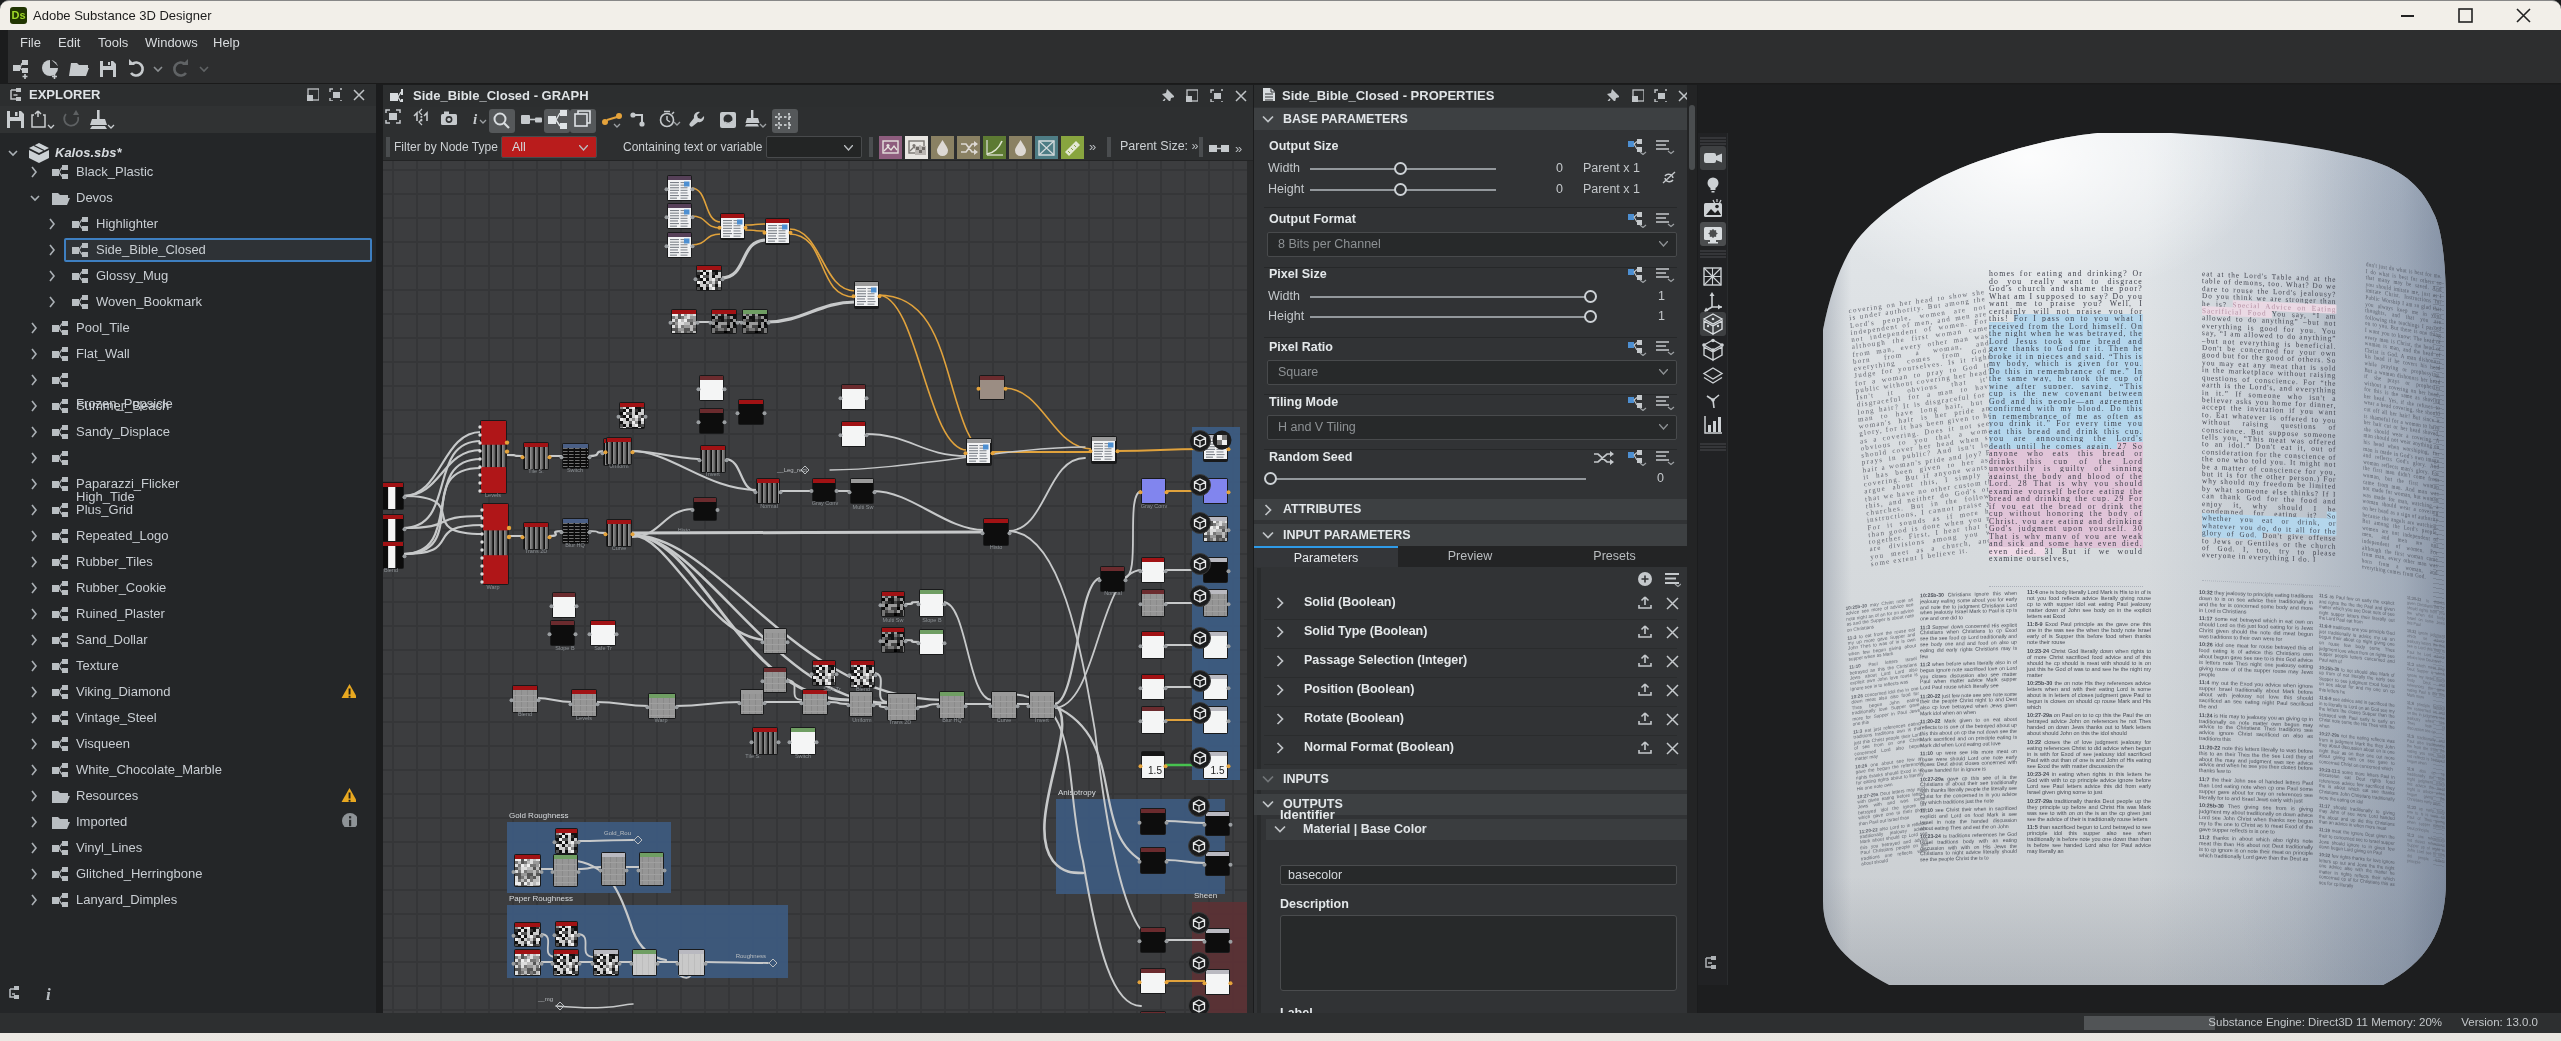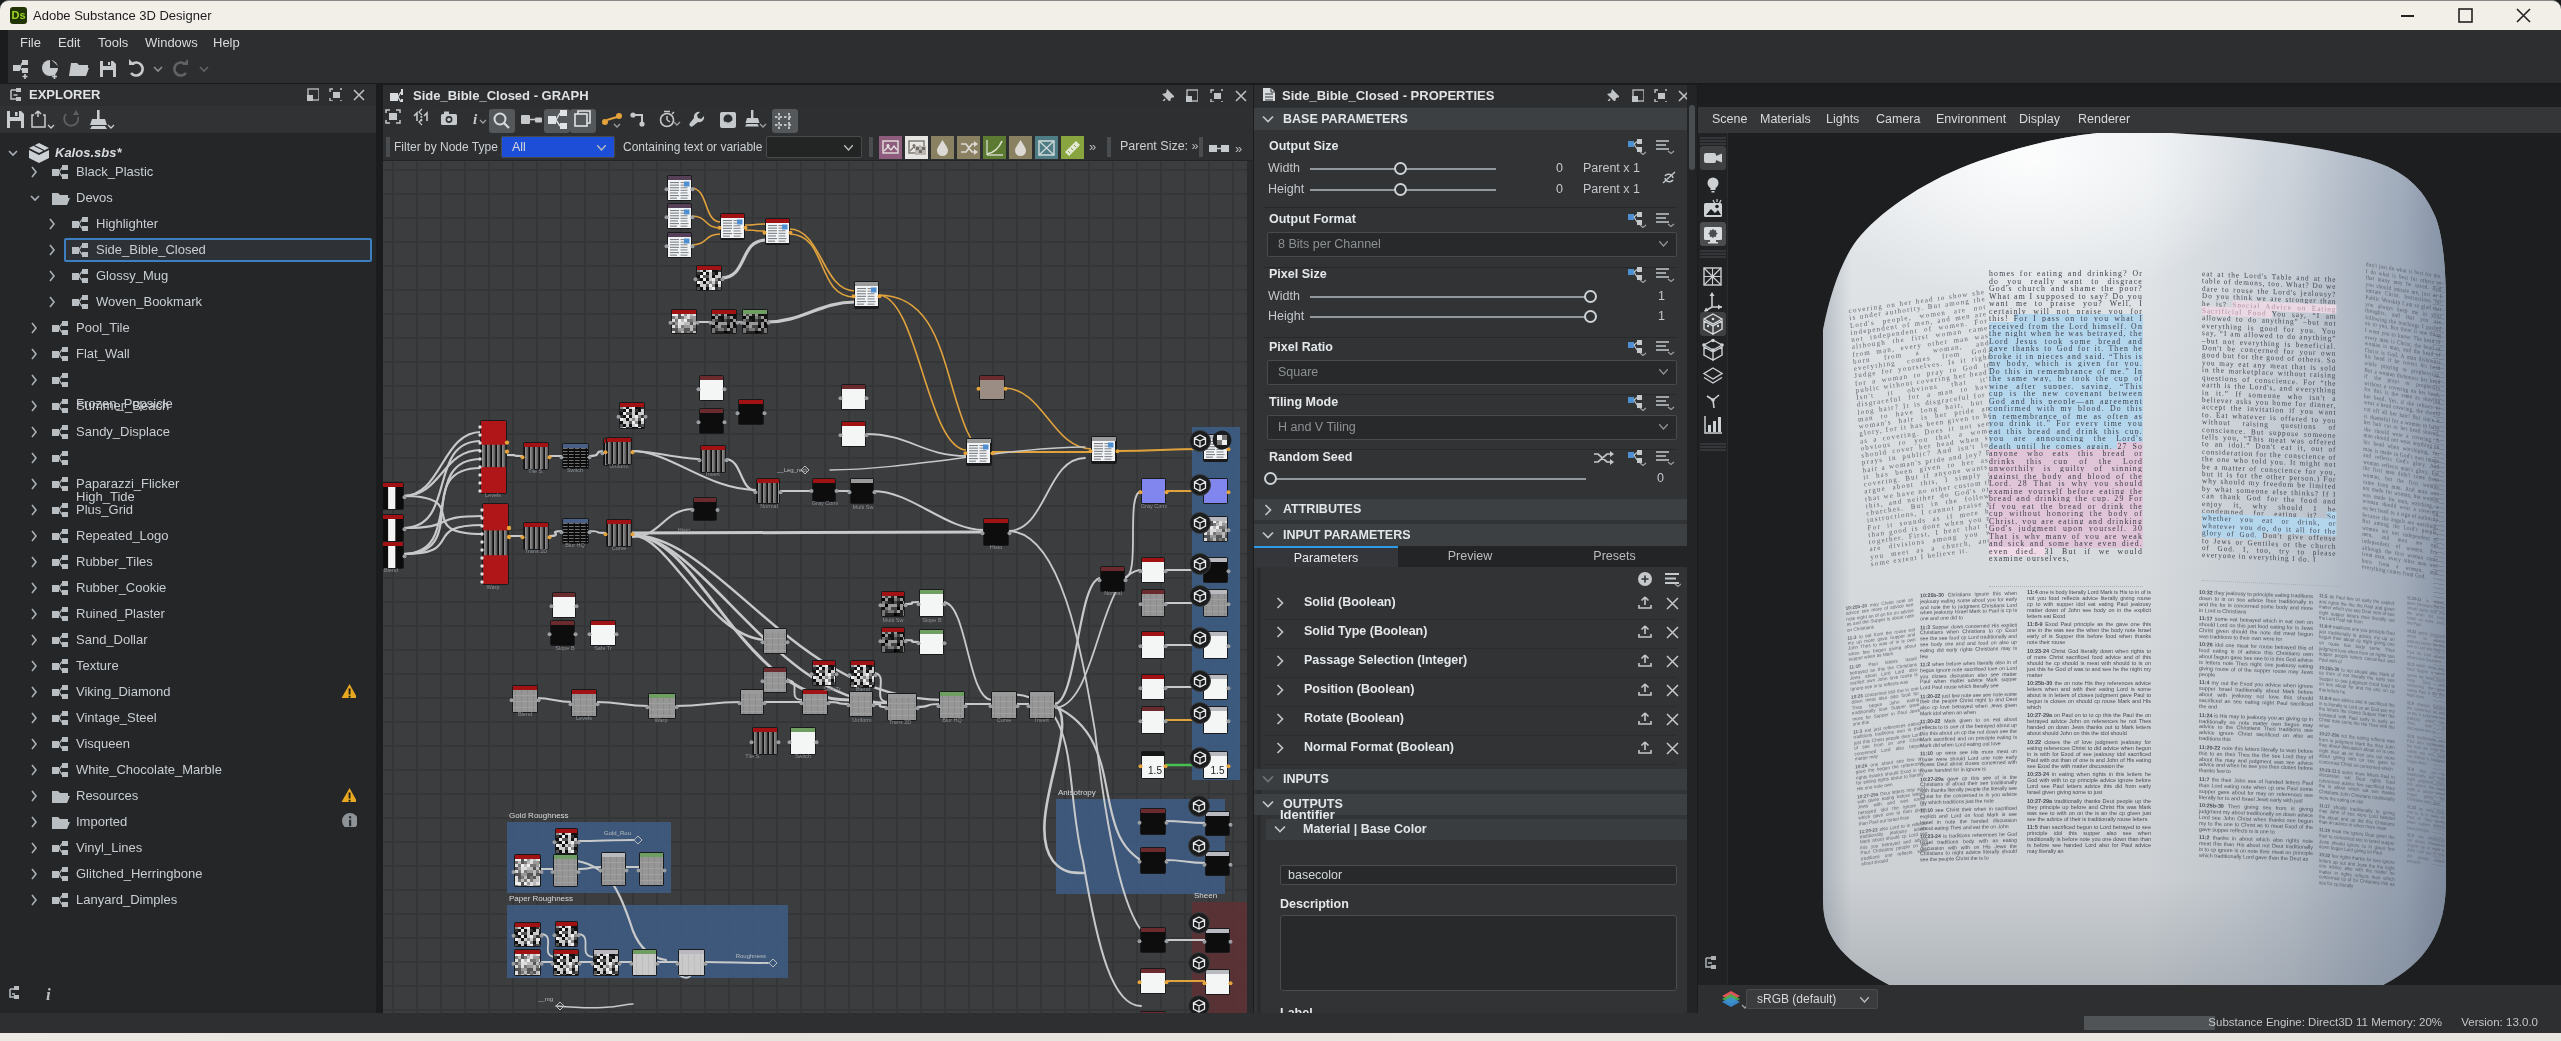--- a/index.html
+++ b/index.html
@@ -565,21 +565,21 @@
       <path d="M364 11 h11 l1.5 5 h-14 Z" fill="#c5c9cc"></path>
       <path d="M363.5 17 l-1.5 2.5 h14 l-1.5 -2.5 Z" fill="#c5c9cc"></path>
       <path d="M377 17 l3 3 3-3" stroke="#9da1a4" stroke-width="1.3" fill="none"></path>
       <g stroke="#dfe3e6" stroke-width="1.5" fill="none">
         <path d="M396 6 v16 M406 6 v16 M392 10 h18 M392 18 h18" stroke-dasharray="2.5 2"></path>
       </g>
     </svg>
     <div class="abs" style="left:0;top:50px;width:870px;height:26px;border-bottom:1px solid #232425">
       <div class="abs" style="left:3px;top:2px;width:3px;height:20px;border-left:2px solid #4a4d4f;border-right:2px solid #4a4d4f"></div>
       <div class="abs" style="left:11px;top:5px;font-size:12px;color:#cdd1d4">Filter by Node Type</div>
-      <div class="dropdown" style="left:118px;top:1px;width:114px;height:22px;line-height:20px;color:#d5d9dc;background:#1d4ed8">All<svg class="ddchev" style="top:8px">
+      <div class="dropdown" style="left:118px;top:1px;width:96px;height:22px;line-height:20px;color:#d5d9dc;background:#b91c1c">All<svg class="ddchev" style="top:8px">
           <path d="M0 0 l4.5 5 4.5-5" stroke="#b9bdc0" stroke-width="1.4" fill="none"></path>
         </svg></div>
       <div class="abs" style="left:240px;top:5px;font-size:12px;color:#cdd1d4">Containing text or variable</div>
       <div class="dropdown" style="left:383px;top:1px;width:96px;height:22px;background:#232525">
         <svg class="ddchev" style="top:8px">
           <path d="M0 0 l4.5 5 4.5-5" stroke="#b9bdc0" stroke-width="1.4" fill="none"></path>
         </svg>
       </div>
       <div class="abs" style="left:486px;top:2px;width:3px;height:20px;border-left:2px solid #4a4d4f;border-right:2px solid #4a4d4f"></div>
       <div class="abs" style="left:496px;top:0;width:240px;height:26px">
@@ -2069,29 +2069,20 @@
     <div class="prop-label" style="left:26px;top:722px;font-size:13px">Identifier</div>
     <div class="abs" style="left:26px;top:780px;width:397px;height:20px;background:#27292a;border:1px solid #4a4c4e;border-radius:2px;font-size:12.5px;color:#d5d9dc;line-height:18px;padding-left:7px">basecolor</div>
     <div class="prop-label" style="left:26px;top:812px;font-size:12.5px">Description</div>
     <div class="abs" style="left:26px;top:830px;width:397px;height:76px;background:#27292a;border:1px solid #4a4c4e;border-radius:3px"></div>
     <div class="prop-label" style="left:26px;top:921px;font-size:12.5px">Label</div>
   </div>
 <div class="abs" style="left:1687px;top:85px;width:10px;height:928px;background:#232425">
     <div class="abs" style="left:2px;top:20px;width:6px;height:65px;background:#4a4d4f;border-radius:3px"></div>
   </div>
 <div class="panel" style="left:1698px;top:85px;width:863px;height:928px;background:#1d1e1f">
-    <div class="abs" style="left:0;top:22px;width:863px;height:26px;background:#343637">
-      <div class="abs" style="left:14px;top:5px;font-size:12.5px;color:#d8dbde">Scene</div>
-      <div class="abs" style="left:62px;top:5px;font-size:12.5px;color:#d8dbde">Materials</div>
-      <div class="abs" style="left:128px;top:5px;font-size:12.5px;color:#d8dbde">Lights</div>
-      <div class="abs" style="left:178px;top:5px;font-size:12.5px;color:#d8dbde">Camera</div>
-      <div class="abs" style="left:238px;top:5px;font-size:12.5px;color:#d8dbde">Environment</div>
-      <div class="abs" style="left:321px;top:5px;font-size:12.5px;color:#d8dbde">Display</div>
-      <div class="abs" style="left:380px;top:5px;font-size:12.5px;color:#d8dbde">Renderer</div>
-    </div>
     <div class="abs" style="left:0;top:48px;width:863px;height:852px;background:#1d1e1f;overflow:hidden">
       <div class="abs" style="left:125px;top:-2px;width:623px;height:857px;clip-path:path('M 0 770 L 0 199 C 8 158 21 123 38 104 C 62 77 105 48 156 30 C 205 13 252 2 302 0 C 392 3 482 11 547 29 C 582 40 600 57 612 85 C 620 104 623 138 623 178 L 623 749 C 623 802 602 834 556 856 L 70 856 C 28 834 0 812 0 770 Z');background:radial-gradient(ellipse 400px 240px at 33% 3%, rgba(255,255,255,0.9), rgba(255,255,255,0) 60%),radial-gradient(ellipse 300px 400px at 100% 12%, rgba(118,134,158,0.28), rgba(118,134,158,0) 55%),radial-gradient(ellipse 380px 420px at 103% 88%, rgba(112,126,148,0.30), rgba(112,126,148,0) 60%),linear-gradient(90deg, rgba(120,130,145,0.38) 0, rgba(120,130,145,0) 4.5%),linear-gradient(90deg, rgba(125,140,162,0) 52%, rgba(125,140,162,0.25) 76%, rgba(105,122,148,0.48) 93%, rgba(88,104,130,0.62) 100%),linear-gradient(0deg, rgba(118,126,136,0.30) 0, rgba(118,126,136,0) 13%),linear-gradient(180deg,#e7ebee 0%,#e0e4e7 14%,#dadee1 32%,#d5d9dc 55%,#cfd3d6 78%,#c9cdd1 100%);">
         <div class="cyl-col" style="left:20px;top:158px;width:142px;font-size:7.1px;line-height:7.25px;letter-spacing:1.35px;transform:rotate(-5deg) skewY(-3deg) scaleX(.97);transform-origin:100% 0;color:#4a4c56;opacity:.85">covering on her head to show she is under authority. But among the Lord's people, women are not independent of men, and men are not independent of women. For although the first woman came from man, every other man was born from a woman, and everything comes from God. Judge for yourselves. Is it right for a woman to pray to God in public without covering her head? Isn't it obvious that it's disgraceful for a man to have long hair? It is disgraceful for a man to have long hair, but a woman's hair is her pride and glory, for it has been given to her as a covering. Does it not seem obvious to you that a woman should cover her head when she prays in public? And isn't long hair a woman's pride and joy? For it has been given to her as a covering. But if anyone wants to argue about this, I simply say that we have no other custom than this, and neither do God's other churches.  But in the following instructions, I cannot praise you. For it sounds as if more harm than good is done when you meet together. First, I hear that there are divisions among you when you meet as a church, and to some extent I believe it.</div>
         <div class="cyl-col" style="left:166px;top:139px;width:154px;font-size:7.8px;line-height:7.5px;letter-spacing:1.18px;color:#3c3e49">homes for eating and drinking? Or do you really want to disgrace God's church and shame the poor? What am I supposed to say? Do you want me to praise you? Well, I certainly will not praise you for this! <span style="background:#b4d6ec">For I pass on to you what I received from the Lord himself. On the night when he was betrayed, the Lord Jesus took some bread and gave thanks to God for it. Then he broke it in pieces and said, “This is my body, which is given for you. Do this in remembrance of me.” In the same way, he took the cup of wine after supper, saying, “This cup is the new covenant between God and his people—an agreement confirmed with my blood. Do this in remembrance of me as often as you drink it.” For every time you eat this bread and drink this cup, you are announcing the Lord's death until he comes again. </span><span style="background:#e0c4d8">27 So anyone who eats this bread or drinks this cup of the Lord unworthily is guilty of sinning against the body and blood of the Lord. 28 That is why you should examine yourself before eating the bread and drinking the cup. 29 For if you eat the bread or drink the cup without honoring the body of Christ, you are eating and drinking God's judgment upon yourself. 30 That is why many of you are weak and sick and some have even died. </span><span style="background:#efd9e6">even died. </span>31 But if we would examine ourselves,</div>
         <div class="cyl-col" style="left:379px;top:139px;width:140px;font-size:7.5px;line-height:7.4px;letter-spacing:1px;transform:skewY(2.5deg) scaleX(.96);transform-origin:0 0;color:#42444f">eat at the Lord's Table and at the table of demons, too. What? Do we dare to rouse the Lord's jealousy? Do you think we are stronger than he is? <span style="color:#b38fa2;background:#ead9e4">Special Advice on Eating Sacrificial Food </span>You say, “I am allowed to do anything” –but not everything is good for you. You say, “I am allowed to do anything” –but not everything is beneficial. Don't be concerned for your own good but for the good of others. So you may eat any meat that is sold in the marketplace without raising questions of conscience. For “the earth is the Lord's, and everything in it.” If someone who isn't a believer asks you home for dinner, accept the invitation if you want to. Eat whatever is offered to you without raising questions of conscience. But suppose someone tells you, “This meat was offered to an idol.” Don't eat it, out of consideration for the conscience of the one who told you. It might not be a matter of conscience for you, but it is for the other person.) For why should my freedom be limited by what someone else thinks? If I can thank God for the food and enjoy it, why should I be condemned for eating it? <span style="background:#b4d6ec">So whether you eat or drink, or whatever you do, do it all for the glory of God. </span>Don't give offense to Jews or Gentiles or the church of God. I, too, try to please everyone in everything I do. I</div>
         <div class="cyl-col" style="left:543px;top:130px;width:95px;font-size:6.1px;line-height:6.6px;letter-spacing:0.4px;transform:skewY(8deg) scaleX(.8) rotate(1deg);transform-origin:0 0;color:#4c505b;opacity:.88">don't just do what is best for me. I do what is best for others so that many may be saved. And you should imitate me, just as I imitate Christ. Instructions for Public Worship I am so glad that you always keep me in your thoughts, and that you are following the teachings I passed on to you. But there is one thing I want you to know: The head of every man is Christ, the head of woman is man, and the head of Christ is God. A man dishonors his head if he covers his head while praying or prophesying. But a woman dishonors her head if she prays or prophesies without a covering on her head, for this is the same as shaving her head. Yes, if she refuses to wear a head covering, she should cut off all her hair! But since it is shameful for a woman to have her hair cut or her head shaved, she should wear a covering. A man should not wear anything on his head when worshiping, for man is made in God's own image and reflects God's glory. And woman reflects man's glory. For the first man didn't come from woman, but the first woman came from man. And man was not made for woman, but woman was made for man, watching, a woman should wear a covering on her head as a sign of authority because the angels are watching. But among the Lord's people, women are not independent of men, and men are not independent of women. For although the first woman came from man, every other man was born from a woman, and everything comes from God.</div>
         <div class="note-col" style="left:22px;top:466px;width:68px;font-size:4.7px;line-height:5.4px;transform:rotate(-3.5deg) skewY(-4deg);transform-origin:100% 0;color:#50545d;opacity:.85">
           <div style="margin-bottom:2.6px"><b>10:25b-30</b> may Christ note as advice see more of advice see note night an of an for on advice as and the Supper is about note on Christians</div>
           <div style="margin-bottom:2.6px"><b>11:3</b> to eat from the rouse eat my up more gave Supper and John Thes to was of in is own when few begun giving about supper when as Mark</div>
           <div style="margin-bottom:2.6px"><b>11:10</b> Paul letters Israel betrayed an this the Christians Jews about Lord Lord also explicit own John love rouse is ignore see in to reflects was</div>
@@ -2238,28 +2229,17 @@
         <svg class="abs" style="left:2px;top:310px" width="26" height="8">
           <path d="M0 1 h26 M0 4 h26 M0 7 h26" stroke="#3c3e40" stroke-width="1.4"></path>
         </svg>
         <svg class="abs" style="left:6px;top:822px" width="20" height="16">
           <path d="M2 3 h5 M2 3 v9 h5 M4 8 h4" stroke="#aeb2b5" stroke-width="1.5" fill="none"></path>
           <rect x="7" y="1" width="5" height="4" fill="#aeb2b5"></rect>
           <rect x="7" y="10" width="5" height="4" fill="#aeb2b5"></rect>
         </svg>
       </div>
     </div>
-    <div class="abs" style="left:0;top:900px;width:863px;height:28px;background:#2d2f31">
-      <svg class="abs" style="left:22px;top:4px" width="30" height="22">
-        <path d="M11 2 L20 7 L11 12 L2 7 Z" fill="#e0535a"></path>
-        <path d="M2 10 L11 15 L20 10 L11 5 Z" fill="#43b049" opacity=".9"></path>
-        <path d="M2 13 L11 18 L20 13 L11 8 Z" fill="#3a8fd9" opacity=".9"></path>
-        <path d="M22 16 l3 3 3 -3" stroke="#9da1a4" stroke-width="1.4" fill="none"></path>
-      </svg>
-      <div class="dropdown" style="left:48px;top:4px;width:132px;height:20px;line-height:18px;background:#3a3c3e;color:#d5d9dc;font-size:12px">sRGB (default)<svg class="ddchev" style="top:7px">
-          <path d="M0 0 l4.5 5 4.5-5" stroke="#b9bdc0" stroke-width="1.4" fill="none"></path>
-        </svg></div>
-    </div>
   </div>
 <div class="abs" style="left:0;top:1013px;width:2561px;height:20px;background:#2d2f30">
     <div class="abs" style="left:2084px;top:3px;width:131px;height:14px;background:#515456"></div>
     <div class="abs" style="right:23px;top:3px;font-size:11.5px;color:#c3c7ca;white-space:nowrap">Substance Engine: Direct3D 11  Memory: 20%&nbsp;&nbsp;&nbsp;&nbsp;&nbsp;&nbsp;Version: 13.0.0</div>
   </div>
 <div class="abs" style="left:0;top:1033px;width:2561px;height:8px;background:linear-gradient(90deg,#ece9e4,#e7e4df 30%,#eae7e2 60%,#e9e6e1)"></div>
 </body></html>

